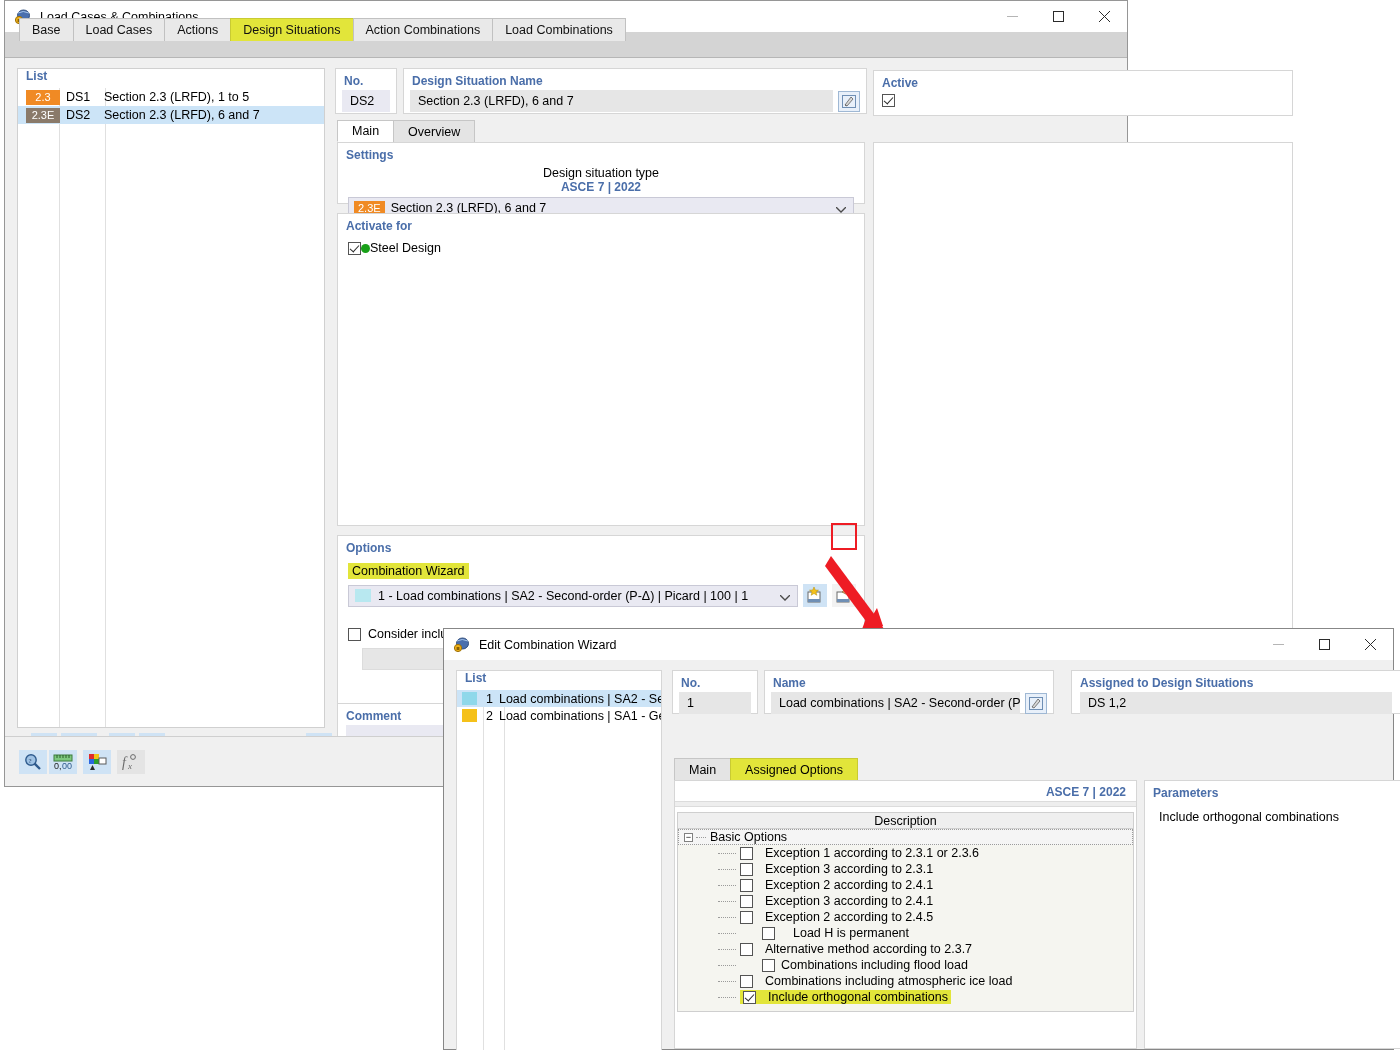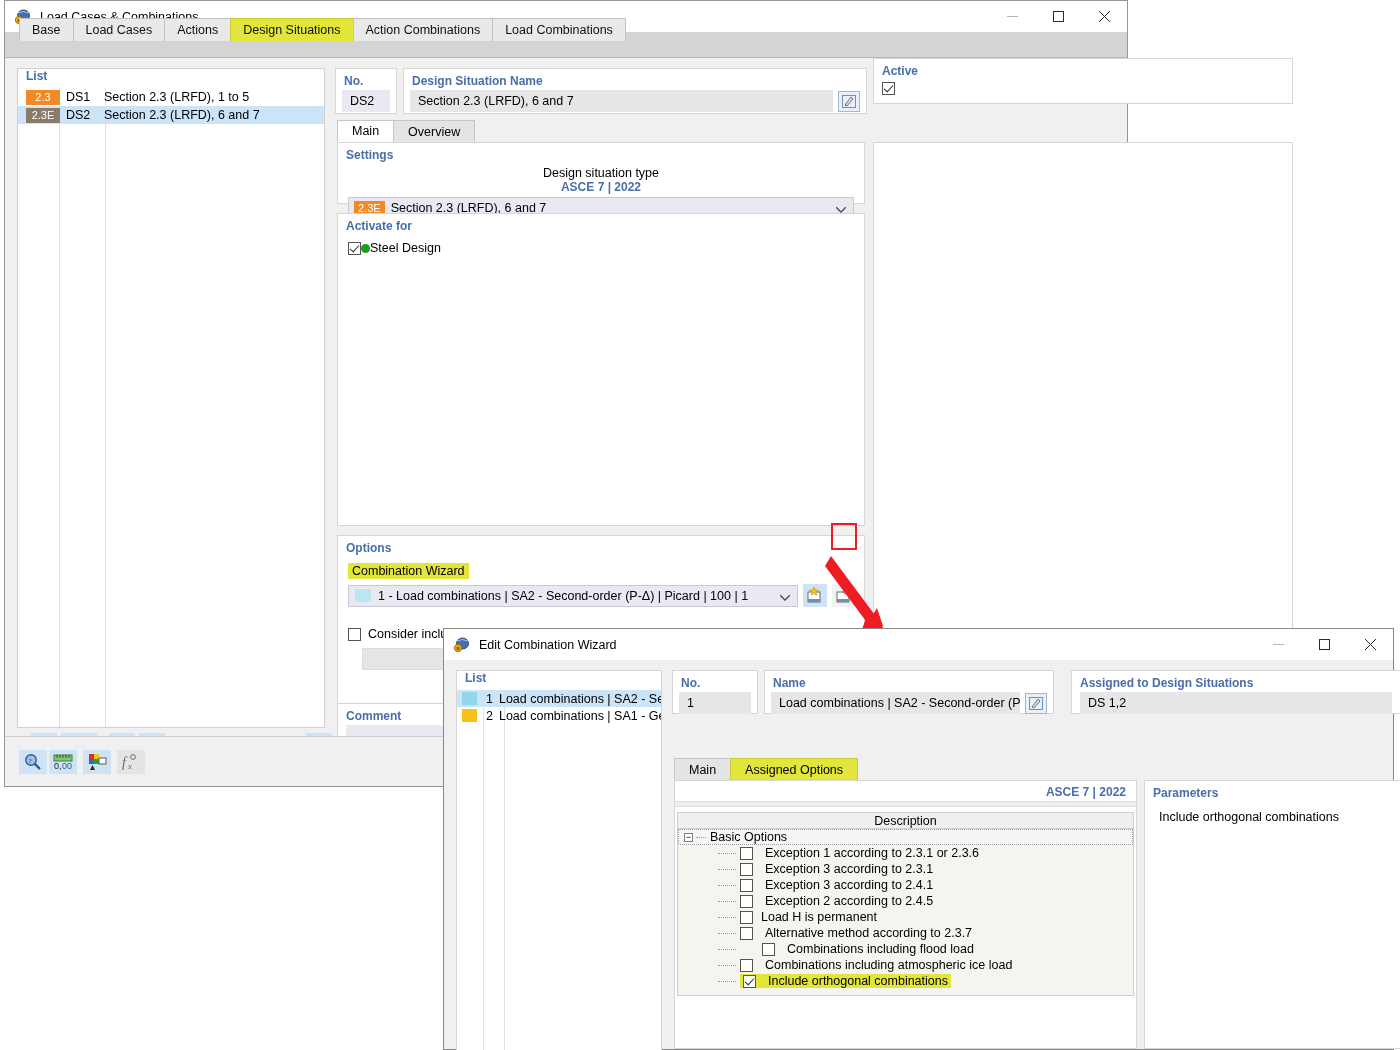--- a/index.html
+++ b/index.html
@@ -98,21 +98,21 @@
   .bottom-toolbar {
     position: absolute; left: 0; bottom: 0; width: 100%; height: 50px;
     background: #f0f0f0; border-top: 1px solid #cfcfcf;
   }
   .bt-ico { position:absolute; top: 13px; width: 28px; height: 24px; background:#cfe3f5; display:flex;align-items:center;justify-content:center; }
   .bt-ico.dis { background: #e4e4e4; }
 
   
   .no-panel  { left: 330px; top: 10px; width: 62px; height: 46px; }
   .dsn-panel { left: 398px; top: 10px; width: 464px; height: 46px; }
-  .act-panel { left: 868px; top: 0; width: 420px; height: 46px; }
+  .act-panel { left: 868px; top: 12px; width: 420px; height: 46px; }
   .fld {
     background: #e6e6e6; height: 22px;
     display:flex; align-items:center; padding-left: 8px; font-size: 12.5px;
   }
   .fld.lav { background:#e9e9f2; }
 
   .subtabs { position:absolute; left:332px; top:62px; display:flex; align-items:flex-end; }
   .subtab { height:22px; padding: 8px 14px; display:flex;align-items:center; font-size:12.5px; background:#e4e4e4; border:1px solid #c6c6c6; border-bottom:none; margin-right:-1px;}
   .subtab.sel { background:#ffffff; border-bottom:1px solid #fff; }
 
@@ -594,47 +594,54 @@
                   <span class="dots"></span>
                   <span style="display: inline-flex; align-items: center; gap: 6px;">
                     <span class="chk"></span>
                     <span>Exception 3 according to 2.3.1</span>
                   </span>
                 </div>
                 <div class="tree-item">
                   <span class="dots"></span>
                   <span style="display: inline-flex; align-items: center; gap: 6px;">
                     <span class="chk"></span>
+                    <span>Exception 2 according to 2.4.1</span>
+                  </span>
+                </div>
+                <div class="tree-item">
+                  <span class="dots"></span>
+                  <span style="display: inline-flex; align-items: center; gap: 6px;">
+                    <span class="chk"></span>
                     <span>Exception 3 according to 2.4.1</span>
                   </span>
                 </div>
                 <div class="tree-item">
                   <span class="dots"></span>
                   <span style="display: inline-flex; align-items: center; gap: 6px;">
                     <span class="chk"></span>
                     <span>Exception 2 according to 2.4.5</span>
                   </span>
                 </div>
                 <div class="tree-item">
                   <span class="dots"></span>
-                  <span style="display: inline-flex; align-items: center; gap: 2px;">
+                  <span style="display: inline-flex; align-items: center; gap: 12px; margin-left: 22px;">
                     <span class="chk"></span>
                     <span>Load H is permanent</span>
                   </span>
                 </div>
                 <div class="tree-item">
                   <span class="dots"></span>
                   <span style="display: inline-flex; align-items: center; gap: 6px;">
                     <span class="chk"></span>
                     <span>Alternative method according to 2.3.7</span>
                   </span>
                 </div>
                 <div class="tree-item">
                   <span class="dots"></span>
-                  <span style="display: inline-flex; align-items: center; gap: 6px; padding-left: 22px;">
+                  <span style="display: inline-flex; align-items: center;  padding-left: 22px;">
                     <span class="chk"></span>
                     <span>Combinations including flood load</span>
                   </span>
                 </div>
                 <div class="tree-item">
                   <span class="dots"></span>
                   <span style="display: inline-flex; align-items: center; gap: 6px;">
                     <span class="chk"></span>
                     <span>Combinations including atmospheric ice load</span>
                   </span>

